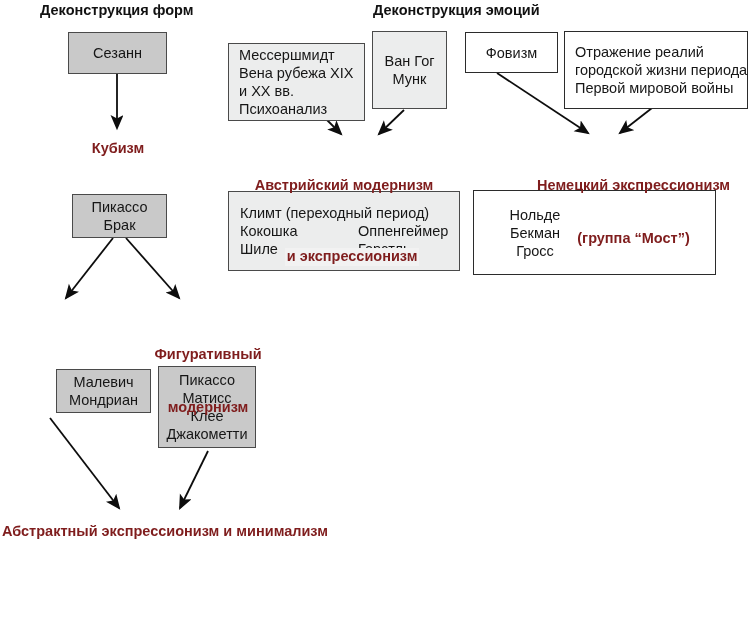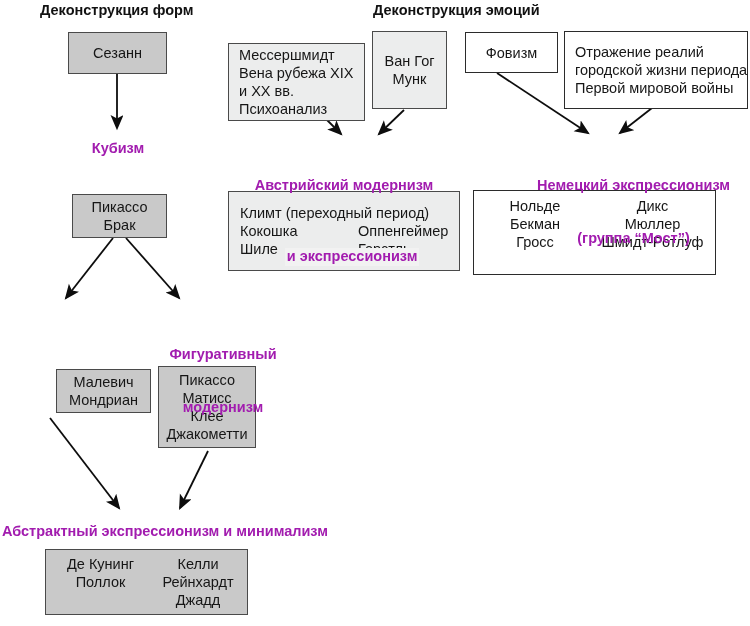--- a/index.html
+++ b/index.html
@@ -53,21 +53,21 @@
     line-height: 17px;
     color: #111111;
     white-space: pre;
   }
 
   .label {
     position: absolute;
     font-weight: bold;
     font-size: 14.5px;
     line-height: 17.5px;
-    color: #a21caf;
+    color: #7f1d1d;
     white-space: pre;
     text-align: center;
   }
 
   svg.arrows {
     position: absolute;
     left: 0; top: 0;
     width: 750px;
     height: 626px;
     pointer-events: none;
@@ -150,74 +150,54 @@
     </div>
   </div>
 
   <div class="node fill-white" style="left:473px; top:190px; width:243px; height:85px; justify-content:center;">
     <div class="cols" style="padding-left:6px;">
       <div class="col" style="width:110px; text-align:center;">
         <span class="line">Нольде</span>
         <span class="line">Бекман</span>
         <span class="line">Гросс</span>
       </div>
-      <div class="col" style="width:125px; text-align:center;">
-        <span class="line">Дикс</span>
-        <span class="line">Мюллер</span>
-        <span class="line">Шмидт-Ротлуф</span>
-        <span class="line">&nbsp;</span>
-      </div>
     </div>
   </div>
 
   <div class="node fill-dark center" style="left:72px; top:194px; width:95px; height:44px;">
     <span class="line">Пикассо</span>
     <span class="line">Брак</span>
   </div>
 
   <div class="node fill-dark center" style="left:8px; top:369px; width:95px; height:44px;margin-left:48px;">
     <span class="line">Малевич</span>
     <span class="line">Мондриан</span>
   </div>
 
   <div class="node fill-dark center" style="left:158px; top:366px; width:98px; height:82px;">
     <span class="line">Пикассо</span>
     <span class="line">Матисс</span>
     <span class="line">Клее</span>
     <span class="line">Джакометти</span>
   </div>
 
-  <div class="node fill-dark" style="left:45px; top:549px; width:203px; height:66px; justify-content:center;">
-    <div class="cols" style="padding-left:6px;">
-      <div class="col" style="width:98px; text-align:center;">
-        <span class="line">Де Кунинг</span>
-        <span class="line">Поллок</span>
-        <span class="line">&nbsp;</span>
-      </div>
-      <div class="col" style="width:99px; text-align:center;">
-        <span class="line">Келли</span>
-        <span class="line">Рейнхардт</span>
-        <span class="line">Джадд</span>
-      </div>
-    </div>
-  </div>
 
   <div class="label" style="left:68px; top:140px; width:100px;">Кубизм</div>
 
   <div class="label" style="left:240px; top:142px; width:208px;">
     <div>Австрийский модернизм</div>
     <div class="tint" style="display:inline-block; padding:0 2px;">и экспрессионизм</div>
   </div>
 
   <div class="label" style="left:473px; top:142px; width:243px;margin-left:39px;">
     <div>Немецкий экспрессионизм</div>
     <div>(группа “Мост”)</div>
   </div>
 
 
-  <div class="label" style="left:160px; top:311px; width:126px;">
+  <div class="label" style="left:145px; top:311px; width:126px;">
     <div>Фигуративный</div>
     <div>модернизм</div>
   </div>
 
   <div class="label" style="left:2px; top:523px; width:330px; text-align:left;">Абстрактный экспрессионизм и минимализм</div>
 
 </div>
 
 </body></html>

